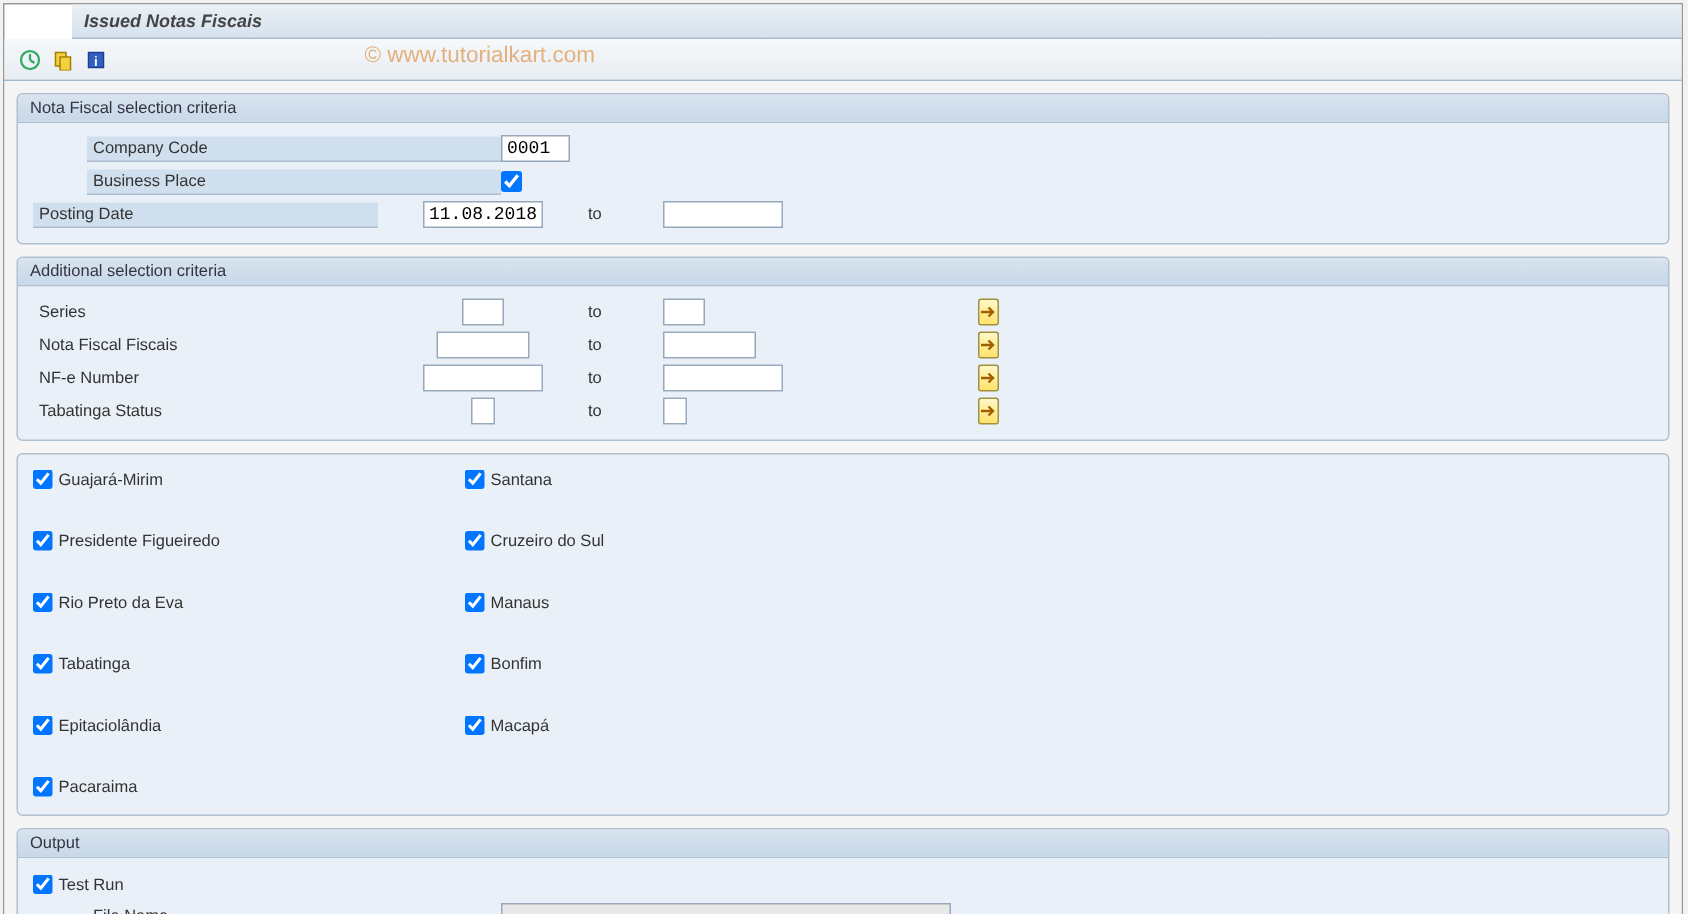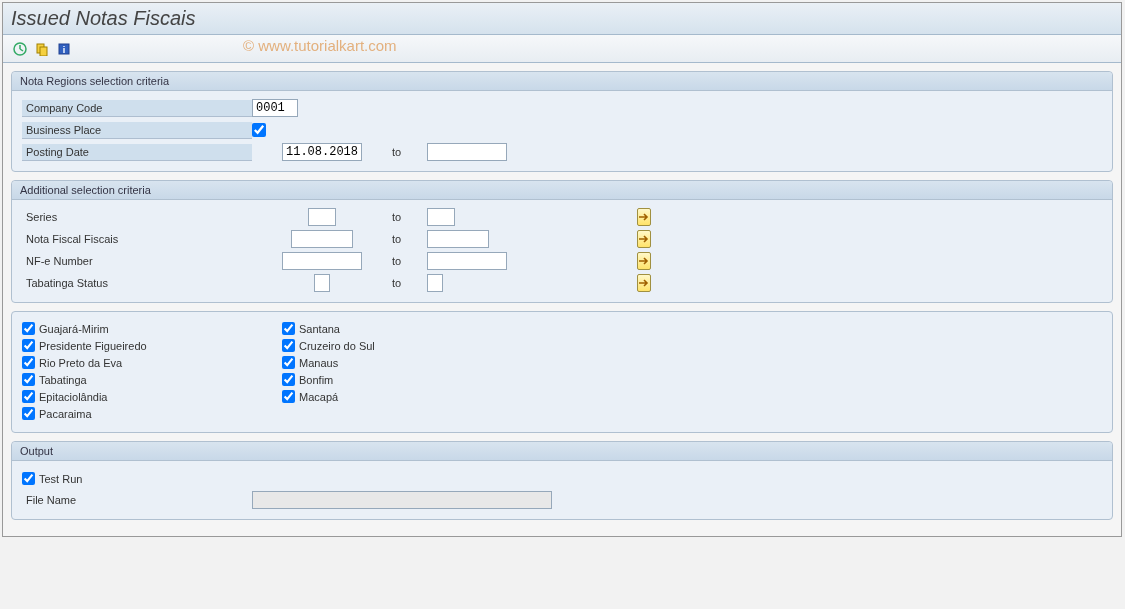--- a/index.html
+++ b/index.html
@@ -13,24 +13,25 @@
     .window {
       background: #fff;
       border: 1px solid #999;
       margin: 2px;
       width: 1120px;
     }
     .titlebar {
       background: linear-gradient(to bottom, #eaf0f6 0%, #d5e2ed 100%);
       border-bottom: 1px solid #a5b9cc;
       padding: 4px 8px;
-      font-weight: normal;
+      font-weight: bold;
       font-style: italic;
-      font-size: 20px;
+      font-size: 12px;
       color: #444;
+      margin-left: 45px;
     }
     .toolbar {
       background: linear-gradient(to bottom, #f6f8fa 0%, #e8edf2 100%);
       border-bottom: 1px solid #a5b9cc;
       padding: 4px 8px;
       display: flex;
       align-items: center;
       gap: 4px;
       height: 28px;
       position: relative;
@@ -72,25 +73,26 @@
     .groupbox-body {
       padding: 6px 10px 8px 10px;
     }
     .row {
       display: flex;
       align-items: center;
       padding: 2px 0;
       min-height: 22px;
     }
     .row .lbl {
-      width: 230px;
+      width: 276px;
       padding: 2px 4px;
       background: #cfdfed;
       border-bottom: 1px solid #aebed0;
       font-size: 11px;
+      margin-left: 36px;
     }
     .row .ctrl {
       display: flex;
       align-items: center;
       gap: 4px;
       flex: 1;
     }
     input[type=text].field {
       border: 1px solid #96a8ba;
       background: #fff;
@@ -124,20 +126,21 @@
     .chk {
       width: 14px;
       height: 14px;
     }
     .tax-grid {
       display: grid;
       grid-template-columns: 260px 260px;
       column-gap: 0;
       row-gap: 4px;
       padding: 4px 0;
+      gap: 28px;
     }
     .tax-grid .tcell {
       display: flex;
       align-items: center;
       gap: 4px;
     }
     .tcell input[type=checkbox] {
       width: 13px;
       height: 13px;
     }
@@ -147,21 +150,21 @@
       align-items: center;
       padding: 2px 0;
       min-height: 22px;
     }
     .range-row .lbl {
       width: 230px;
       padding: 2px 4px;
       font-size: 11px;
     }
     .range-row .from-col { width: 140px; display:flex;justify-content:center; }
-    .range-row .to-lbl-col { width: 35px; font-size:11px; }
+    .range-row .to-lbl-col { width: 50px; font-size:11px; }
     .range-row .to-col { width: 140px; display:flex; }
     .range-row .more-col { width: 60px; display:flex; }
   </style>
 </head>
 <body>
 
 <div class="window">
 
   <div class="titlebar">
     <span>Issued Notas Fiscais</span>
@@ -186,21 +189,21 @@
           <rect x="2" y="2" width="10" height="10" fill="#3060c0" stroke="#20408f"></rect>
           <text x="7" y="11" text-anchor="middle" fill="#fff" font-size="9" font-family="Arial" font-weight="bold">i</text>
         </svg>
     </span>
     <span class="watermark">© www.tutorialkart.com</span>
   </div>
 
   <div class="content">
 
     <div class="groupbox">
-      <div class="groupbox-title">Nota Regions selection criteria</div>
+      <div class="groupbox-title">Nota Fiscal selection criteria</div>
       <div class="groupbox-body">
         <div class="row">
           <div class="lbl">Company Code</div>
           <div class="ctrl">
             <input type="text" class="field value-hl w-xs" value="0001" style="">
           </div>
         </div>
         <div class="row">
           <div class="lbl">Business Place</div>
           <div class="ctrl">

